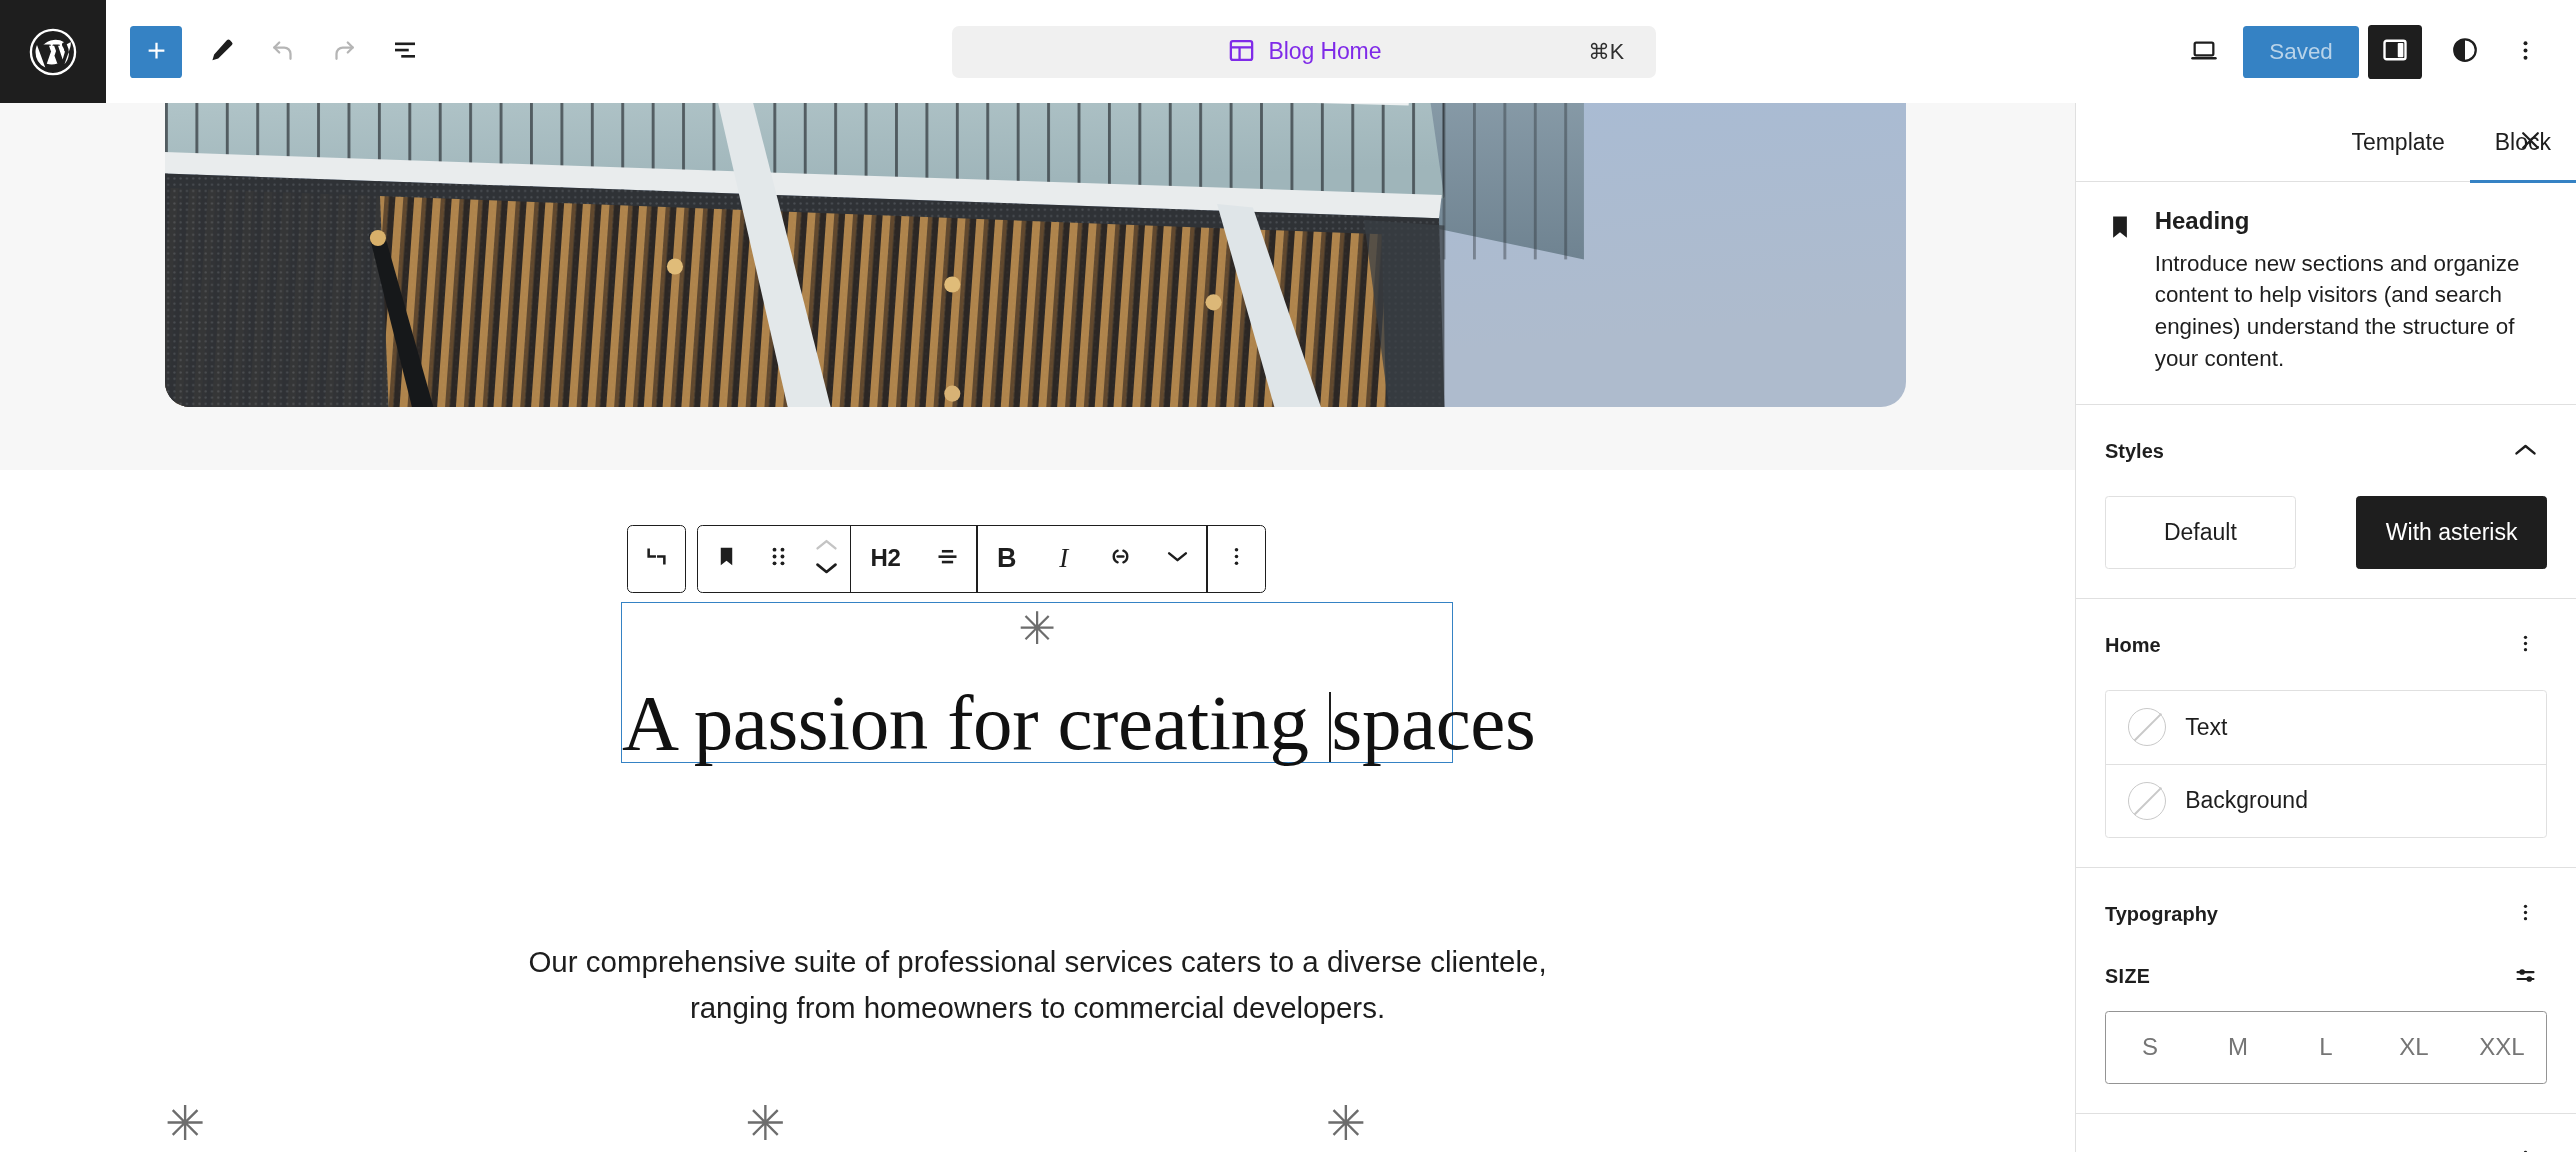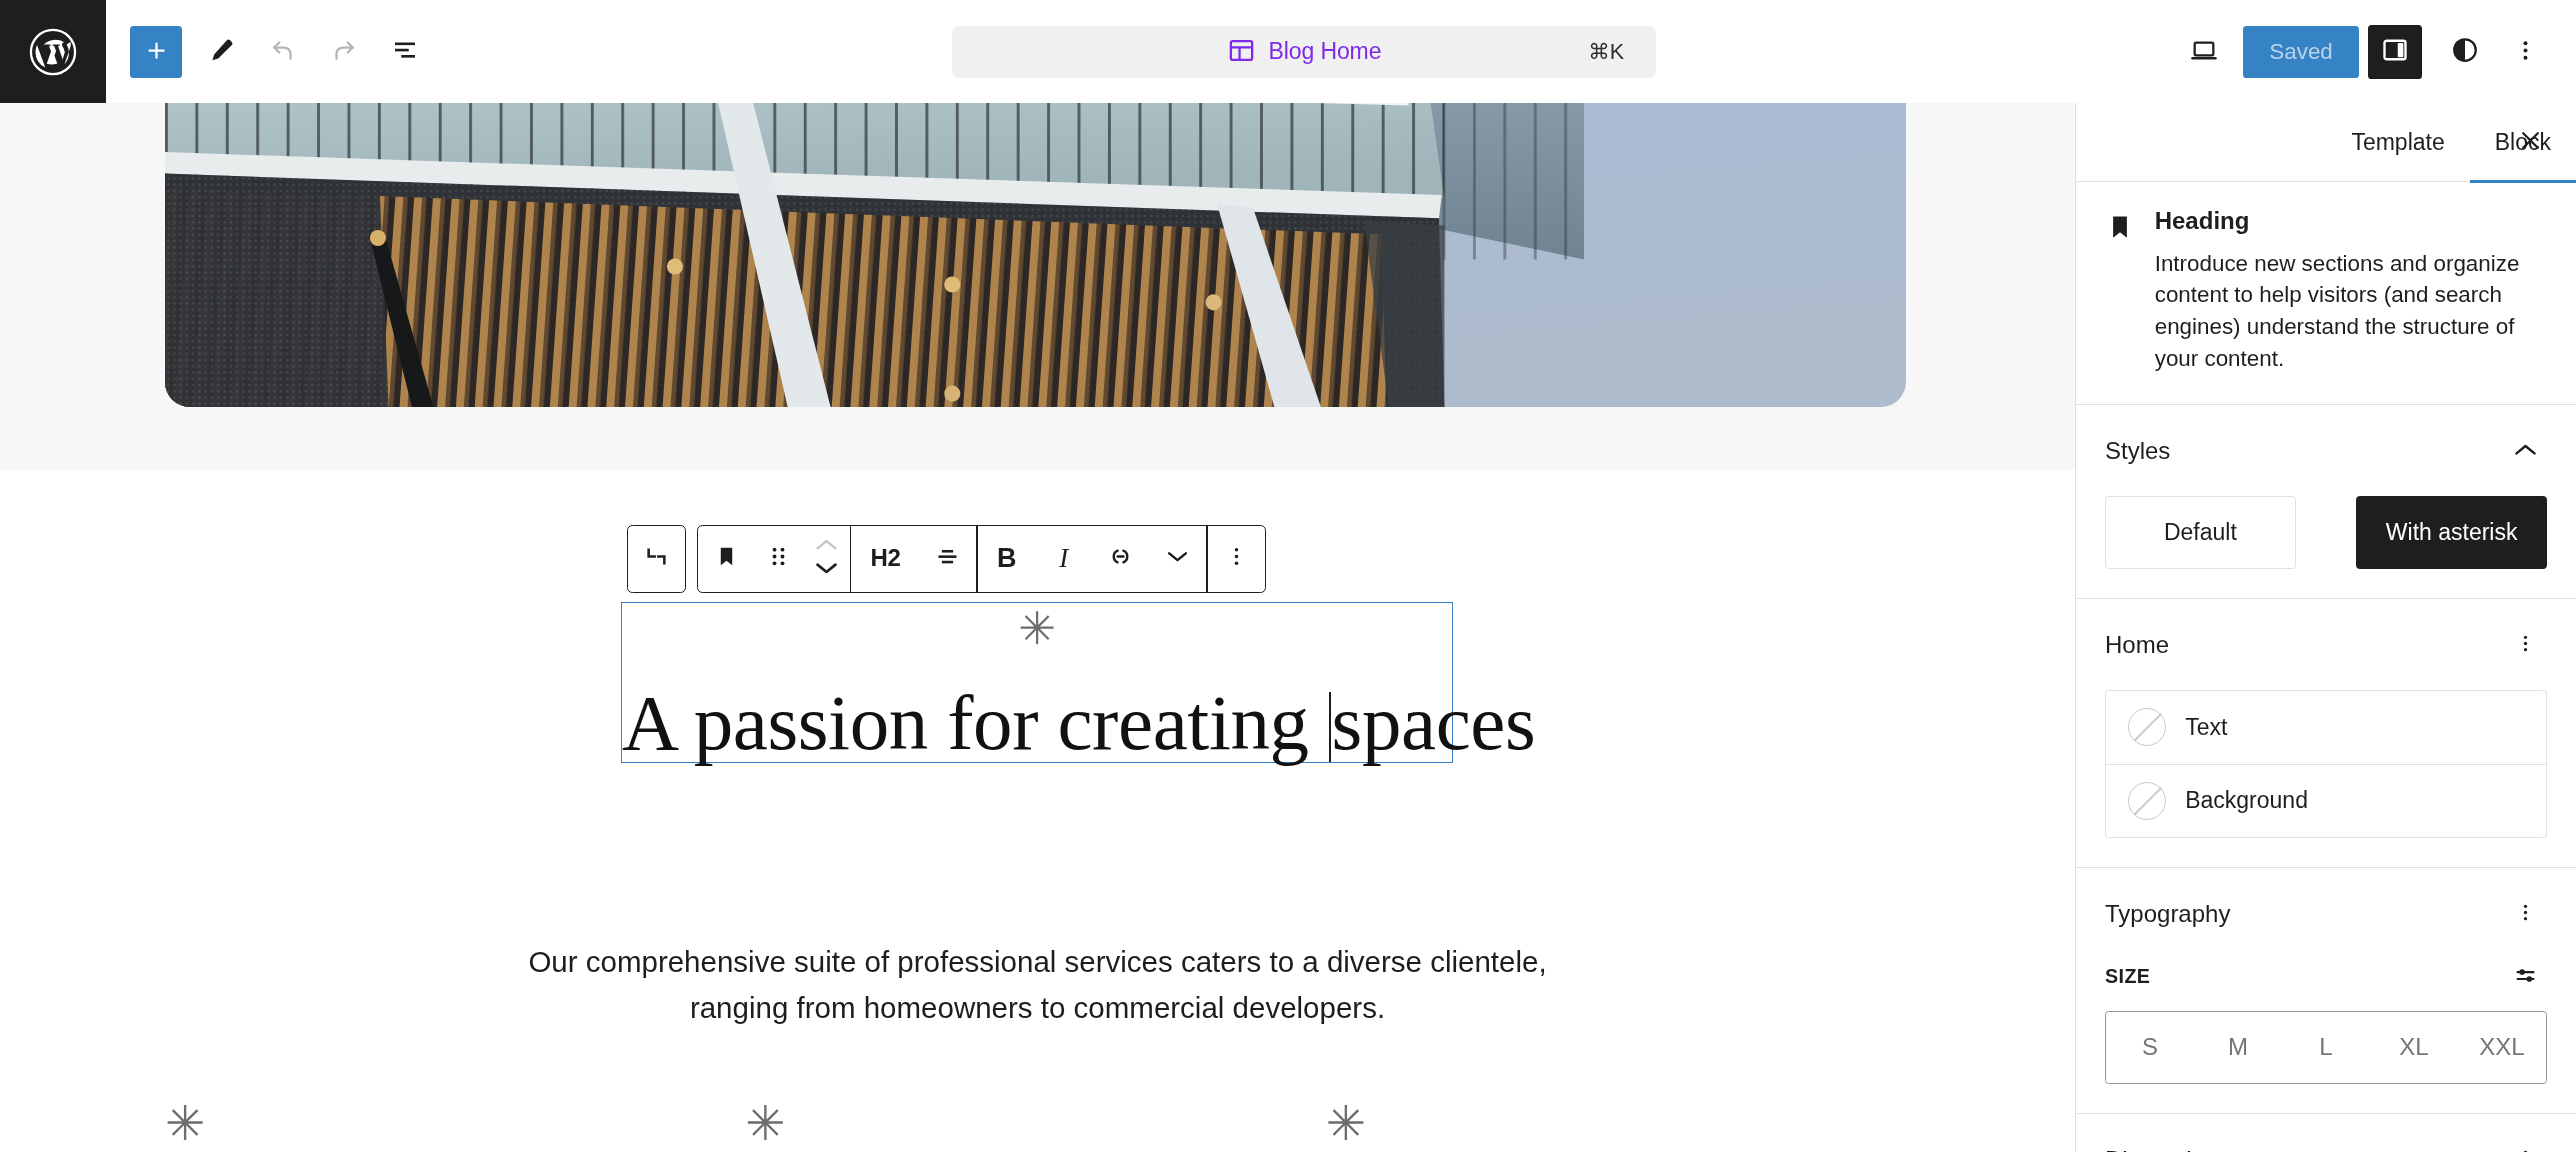--- a/index.html
+++ b/index.html
@@ -248,21 +248,21 @@
   }
   .sb-block-desc {
     font-size: 22.4px; color: #1e1e1e; line-height: 1.42;
   }
 
   .sb-row-head {
     display: flex; align-items: center; justify-content: space-between;
     margin-bottom: 23px;
   }
   .sb-section-title {
-    font-size: 24px; font-weight: normal; color: #1e1e1e;
+    font-size: 20px; font-weight: bold; color: #1e1e1e;
   }
   .sb-icon-btn {
     width: 43px; height: 43px;
     display: flex; align-items: center; justify-content: center;
     cursor: pointer; border-radius: 2.7px;
   }
 
   .style-grid { display: flex; gap: 19.7px; }
   .style-btn {
     flex: 1; height: 73px;

